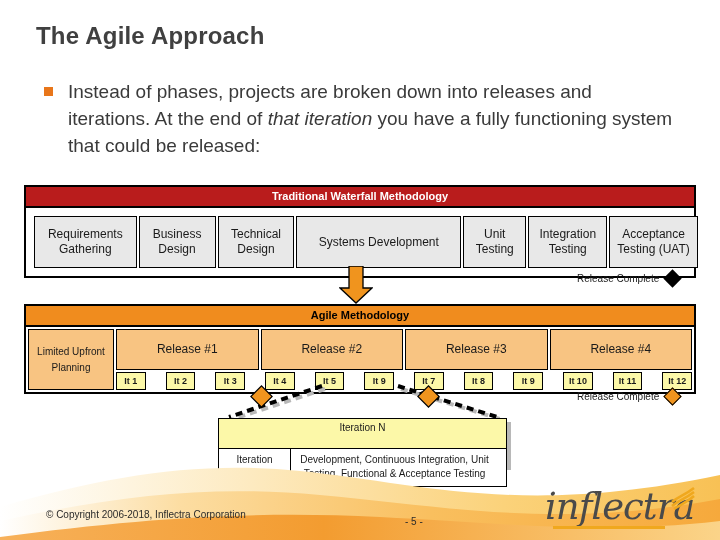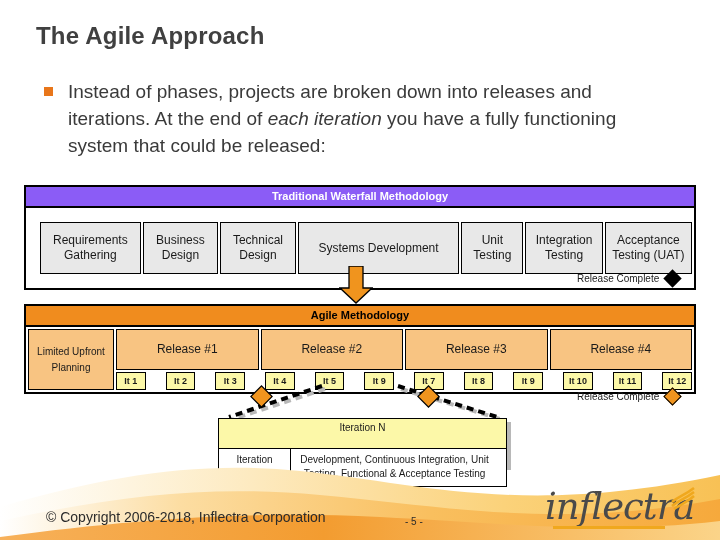--- a/index.html
+++ b/index.html
@@ -56,31 +56,31 @@
   #waterfall {
     position: absolute;
     left: 24px;
     top: 185px;
     width: 672px;
     border: 2px solid #000;
     box-sizing: border-box;
     background: #fff;
   }
   #waterfall-header {
-    background: #8b5cf6;
+    background: #b91c1c;
     color: #ffffff;
     font-size: 11px;
     font-weight: bold;
     text-align: center;
     padding: 3px 0 4px 0;
     border-bottom: 2px solid #000;
   }
   #waterfall-row {
     display: flex;
-    padding: 14px;
+    padding: 8px;
     box-sizing: border-box;
   }
   .wf-cell {
     background: #e8e8e8;
     border: 1px solid #000;
     margin-right: 2px;
     font-size: 12px;
     color: #1a1a1a;
     text-align: center;
     display: flex;
@@ -268,21 +268,21 @@
     left: 0;
     bottom: 0;
     width: 720px;
     height: 85px;
     overflow: hidden;
   }
   #footer-copyright {
     position: absolute;
     left: 46px;
     top: 509px;
-    font-size: 14px;
+    font-size: 10px;
     color: #2b2b2b;
   }
   #footer-pagenum {
     position: absolute;
     left: 405px;
     top: 516px;
     font-size: 10px;
     color: #2b2b2b;
   }
   #logo {
@@ -314,21 +314,21 @@
     top: 1px;
   }
 </style>
 </head>
 <body>
 
 <div id="slide-title">The Agile Approach</div>
 
 <div id="bullet-block">
   <span id="bullet-marker"></span>
-  <span id="bullet-text"><span>Instead of phases, projects are broken down into releases and iterations. At the end of </span><span class="em">each iteration</span><span> you have a fully functioning system that could be released:</span></span>
+  <span id="bullet-text"><span>Instead of phases, projects are broken down into releases and iterations. At the end of </span><span class="em">that iteration</span><span> you have a fully functioning system that could be released:</span></span>
 </div>
 
 <div id="waterfall">
   <div id="waterfall-header">Traditional Waterfall Methodology</div>
   <div id="waterfall-row">
       <div class="wf-cell" style="flex: 0 0 15.7337%;">Requirements Gathering</div>
       <div class="wf-cell" style="flex: 0 0 11.8003%;">Business Design</div>
       <div class="wf-cell" style="flex: 0 0 11.8003%;">Technical Design</div>
       <div class="wf-cell" style="flex: 0 0 25.2648%;">Systems Development</div>
       <div class="wf-cell" style="flex: 0 0 9.6823%;">Unit Testing</div>

